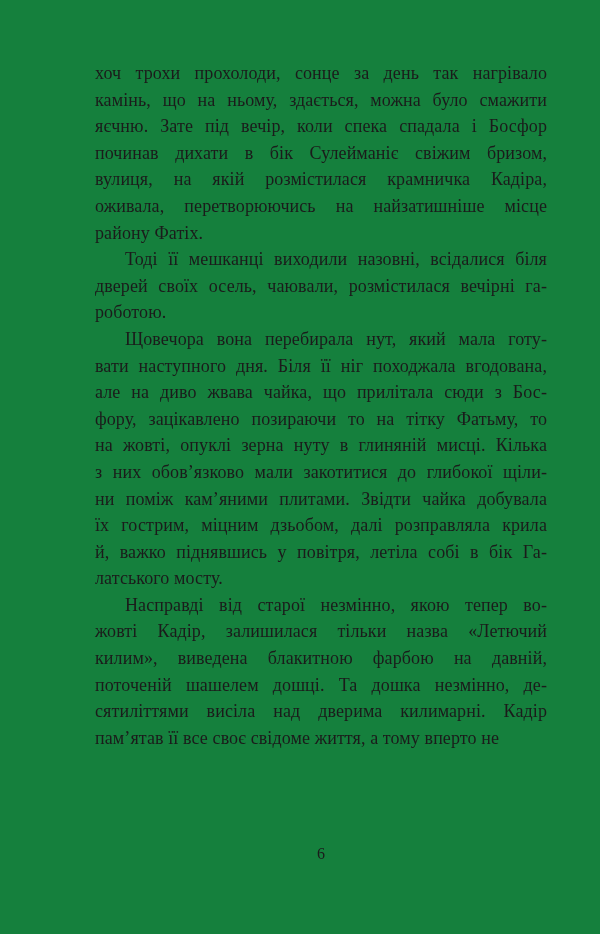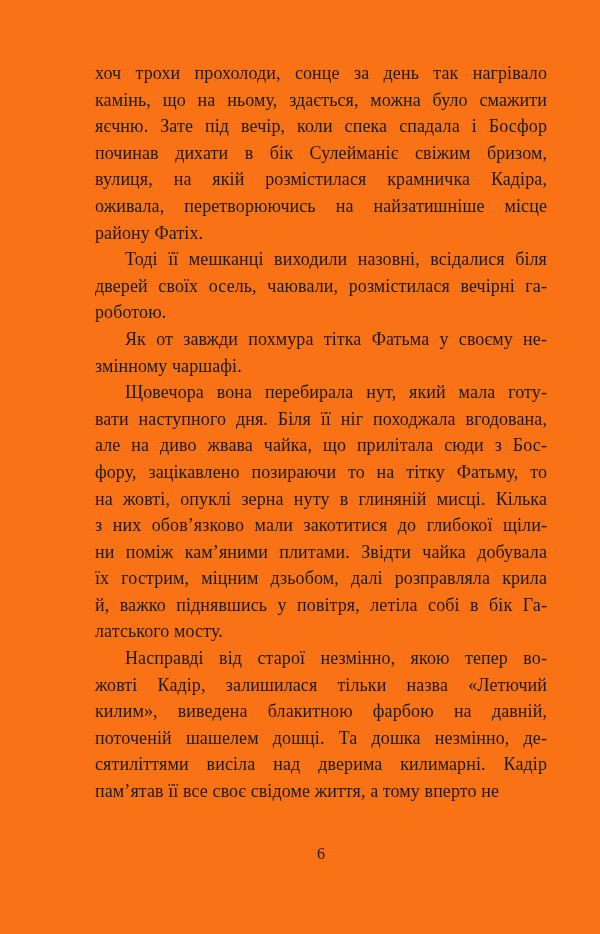--- a/index.html
+++ b/index.html
@@ -11,21 +11,21 @@
     width: 600px;
     height: 934px;
     font-family: "Liberation Serif", "DejaVu Serif", serif;
     color: #1b1b1b;
     overflow: hidden;
   }
   .page {
     position: relative;
     width: 600px;
     height: 934px;
-    background: #f97316;
+    background: #15803d;
   }
   .text-block {
     position: absolute;
     left: 95px;
     top: 60px;
     width: 452px;
     font-size: 18px;
     line-height: 26.6px;
     letter-spacing: 0.1px;
   }
@@ -66,24 +66,20 @@
         <div class="line">вулиця, на якій розмістилася крамничка Кадіра,</div>
         <div class="line">оживала, перетворюючись на найзатишніше місце</div>
         <div class="line last">району Фатіх.</div>
       </div>
       <div class="paragraph p-indent">
         <div class="line first">Тоді її мешканці виходили назовні, всідалися біля</div>
         <div class="line">дверей своїх осель, чаювали, розмістилася вечірні га-</div>
         <div class="line last">роботою.</div>
       </div>
       <div class="paragraph p-indent">
-        <div class="line first">Як от завжди похмура тітка Фатьма у своєму не-</div>
-        <div class="line last">змінному чаршафі.</div>
-      </div>
-      <div class="paragraph p-indent">
         <div class="line first">Щовечора вона перебирала нут, який мала готу-</div>
         <div class="line">вати наступного дня. Біля її ніг походжала вгодована,</div>
         <div class="line">але на диво жвава чайка, що прилітала сюди з Бос-</div>
         <div class="line">фору, зацікавлено позираючи то на тітку Фатьму, то</div>
         <div class="line">на жовті, опуклі зерна нуту в глиняній мисці. Кілька</div>
         <div class="line">з них обов’язково мали закотитися до глибокої щіли-</div>
         <div class="line">ни поміж кам’яними плитами. Звідти чайка добувала</div>
         <div class="line">їх гострим, міцним дзьобом, далі розправляла крила</div>
         <div class="line">й, важко піднявшись у повітря, летіла собі в бік Га-</div>
         <div class="line last">латського мосту.</div>

